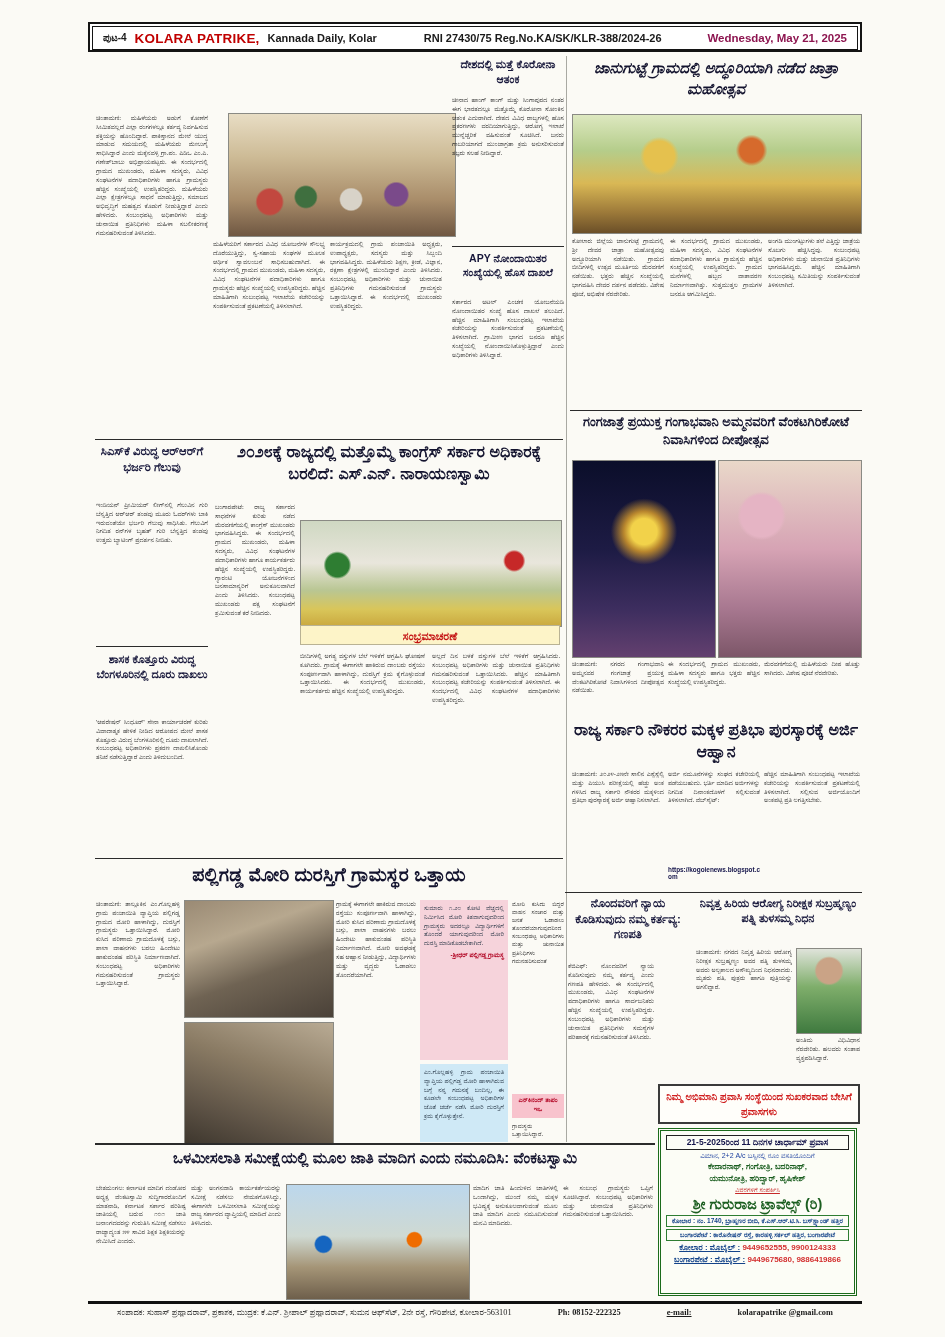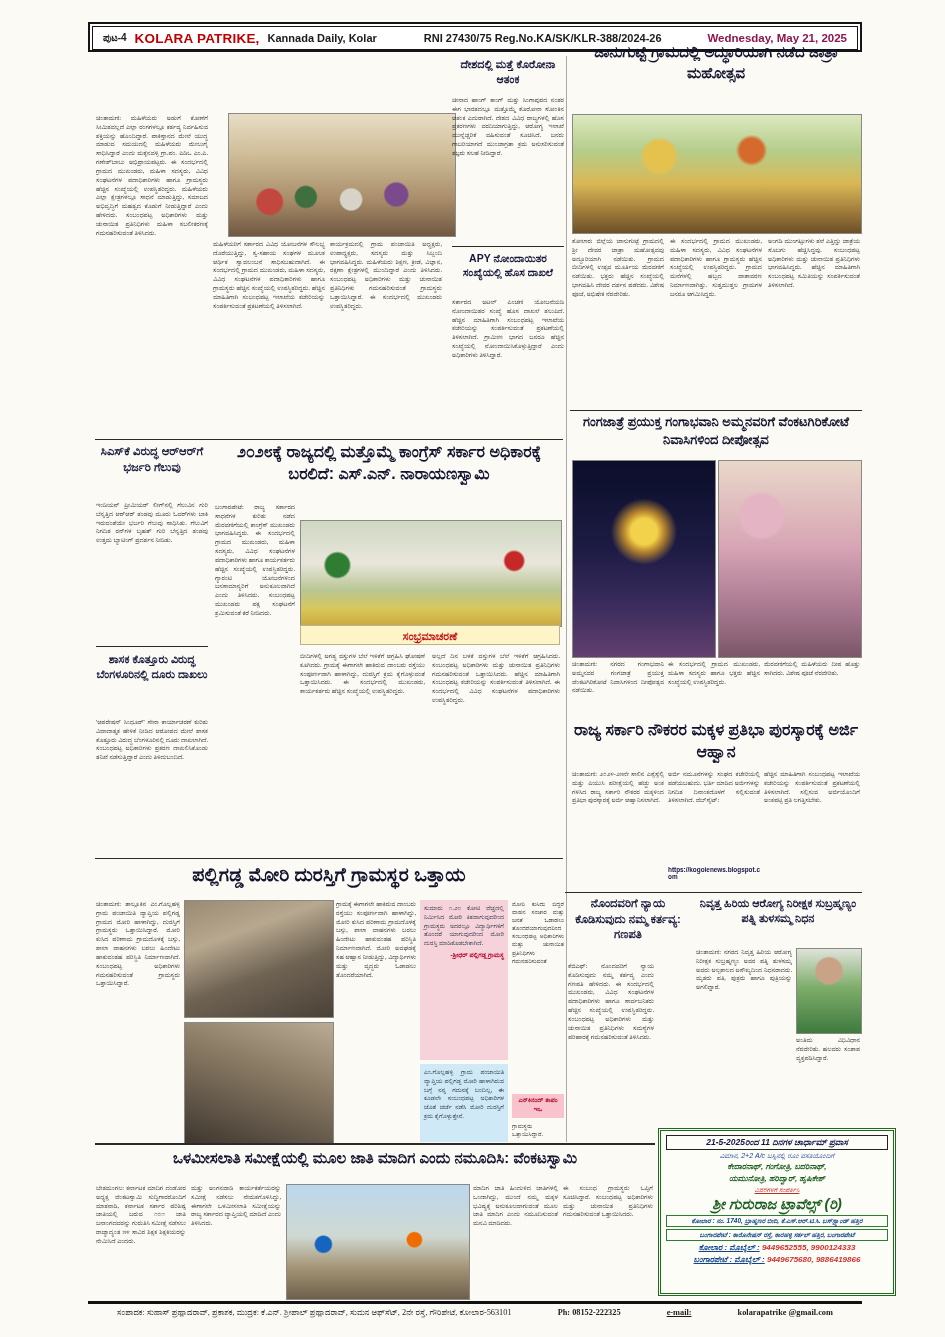--- a/index.html
+++ b/index.html
@@ -91,21 +91,21 @@
   <div class="abs bc" style="left:213px;top:240px;width:112px;height:196px;">ಮಹಿಳೆಯರಿಗೆ ಸರ್ಕಾರದ ವಿವಿಧ ಯೋಜನೆಗಳ ಸೌಲಭ್ಯ ದೊರೆಯುತ್ತಿದ್ದು, ಸ್ವ-ಸಹಾಯ ಸಂಘಗಳ ಮೂಲಕ ಆರ್ಥಿಕ ಸ್ವಾವಲಂಬನೆ ಸಾಧಿಸಬಹುದಾಗಿದೆ. ಈ ಸಂದರ್ಭದಲ್ಲಿ ಗ್ರಾಮದ ಮುಖಂಡರು, ಮಹಿಳಾ ಸದಸ್ಯರು, ವಿವಿಧ ಸಂಘಟನೆಗಳ ಪದಾಧಿಕಾರಿಗಳು ಹಾಗೂ ಗ್ರಾಮಸ್ಥರು ಹೆಚ್ಚಿನ ಸಂಖ್ಯೆಯಲ್ಲಿ ಉಪಸ್ಥಿತರಿದ್ದರು. ಹೆಚ್ಚಿನ ಮಾಹಿತಿಗಾಗಿ ಸಂಬಂಧಪಟ್ಟ ಇಲಾಖೆಯ ಕಚೇರಿಯನ್ನು ಸಂಪರ್ಕಿಸುವಂತೆ ಪ್ರಕಟಣೆಯಲ್ಲಿ ತಿಳಿಸಲಾಗಿದೆ.</div>
   <div class="abs bc" style="left:330px;top:240px;width:112px;height:196px;">ಕಾರ್ಯಕ್ರಮದಲ್ಲಿ ಗ್ರಾಮ ಪಂಚಾಯಿತಿ ಅಧ್ಯಕ್ಷರು, ಉಪಾಧ್ಯಕ್ಷರು, ಸದಸ್ಯರು ಮತ್ತು ಸಿಬ್ಬಂದಿ ಭಾಗವಹಿಸಿದ್ದರು. ಮಹಿಳೆಯರು ಶಿಕ್ಷಣ, ಕ್ರೀಡೆ, ವಿಜ್ಞಾನ, ರಕ್ಷಣಾ ಕ್ಷೇತ್ರಗಳಲ್ಲಿ ಮುಂದಿದ್ದಾರೆ ಎಂದು ತಿಳಿಸಿದರು. ಸಂಬಂಧಪಟ್ಟ ಅಧಿಕಾರಿಗಳು ಮತ್ತು ಚುನಾಯಿತ ಪ್ರತಿನಿಧಿಗಳು ಗಮನಹರಿಸುವಂತೆ ಗ್ರಾಮಸ್ಥರು ಒತ್ತಾಯಿಸಿದ್ದಾರೆ. ಈ ಸಂದರ್ಭದಲ್ಲಿ ಮುಖಂಡರು ಉಪಸ್ಥಿತರಿದ್ದರು.</div>
 
   <div class="abs subhead" style="left:452px;top:57px;width:112px;height:36px;font-size:11px;">ದೇಶದಲ್ಲಿ ಮತ್ತೆ ಕೊರೋನಾ ಆತಂಕ</div>
   <div class="abs bc" style="left:452px;top:96px;width:112px;height:148px;">ಚೀನಾದ ಹಾಂಗ್ ಕಾಂಗ್ ಮತ್ತು ಸಿಂಗಾಪುರದ ನಂತರ ಈಗ ಭಾರತದಲ್ಲೂ ಮತ್ತೊಮ್ಮೆ ಕೊರೋನಾ ಸೋಂಕಿನ ಆತಂಕ ಎದುರಾಗಿದೆ. ದೇಶದ ವಿವಿಧ ರಾಜ್ಯಗಳಲ್ಲಿ ಹೊಸ ಪ್ರಕರಣಗಳು ವರದಿಯಾಗುತ್ತಿದ್ದು, ಆರೋಗ್ಯ ಇಲಾಖೆ ಮುನ್ನೆಚ್ಚರಿಕೆ ವಹಿಸುವಂತೆ ಸೂಚಿಸಿದೆ. ಜನರು ಗಾಬರಿಯಾಗದೆ ಮುಂಜಾಗ್ರತಾ ಕ್ರಮ ಅನುಸರಿಸುವಂತೆ ತಜ್ಞರು ಸಲಹೆ ನೀಡಿದ್ದಾರೆ.</div>
   <div class="rule-h" style="left:452px;top:246px;width:112px;"></div>
 
   <div class="abs subhead" style="left:452px;top:251px;width:112px;height:44px;font-size:10.5px;">APY ನೋಂದಾಯಿತರ ಸಂಖ್ಯೆಯಲ್ಲಿ ಹೊಸ ದಾಖಲೆ</div>
   <div class="abs bc" style="left:452px;top:298px;width:112px;height:138px;">ಸರ್ಕಾರದ ಅಟಲ್ ಪಿಂಚಣಿ ಯೋಜನೆಯಡಿ ನೋಂದಾಯಿತರ ಸಂಖ್ಯೆ ಹೊಸ ದಾಖಲೆ ತಲುಪಿದೆ. ಹೆಚ್ಚಿನ ಮಾಹಿತಿಗಾಗಿ ಸಂಬಂಧಪಟ್ಟ ಇಲಾಖೆಯ ಕಚೇರಿಯನ್ನು ಸಂಪರ್ಕಿಸುವಂತೆ ಪ್ರಕಟಣೆಯಲ್ಲಿ ತಿಳಿಸಲಾಗಿದೆ. ಗ್ರಾಮೀಣ ಭಾಗದ ಜನರೂ ಹೆಚ್ಚಿನ ಸಂಖ್ಯೆಯಲ್ಲಿ ನೋಂದಾಯಿಸಿಕೊಳ್ಳುತ್ತಿದ್ದಾರೆ ಎಂದು ಅಧಿಕಾರಿಗಳು ತಿಳಿಸಿದ್ದಾರೆ.</div>
 
-  <div class="abs hl" style="left:570px;top:41px;width:292px;height:54px;font-size:15px;">ಜಾನುಗುಟ್ಟೆ ಗ್ರಾಮದಲ್ಲಿ ಅದ್ಧೂರಿಯಾಗಿ ನಡೆದ ಜಾತ್ರಾ ಮಹೋತ್ಸವ</div>
+  <div class="abs hl" style="left:570px;top:57px;width:292px;height:54px;font-size:15px;font-style:italic;">ಜಾನುಗುಟ್ಟೆ ಗ್ರಾಮದಲ್ಲಿ ಅದ್ಧೂರಿಯಾಗಿ ನಡೆದ ಜಾತ್ರಾ ಮಹೋತ್ಸವ</div>
   <div class="photo ph-jatra" style="left:572px;top:114px;width:288px;height:118px;"></div>
   <div class="abs bc" style="left:572px;top:237px;width:92px;height:170px;">ಕೋಲಾರ: ಜಿಲ್ಲೆಯ ಜಾನುಗುಟ್ಟೆ ಗ್ರಾಮದಲ್ಲಿ ಶ್ರೀ ದೇವರ ಜಾತ್ರಾ ಮಹೋತ್ಸವವು ಅದ್ಧೂರಿಯಾಗಿ ನಡೆಯಿತು. ಗ್ರಾಮದ ಬೀದಿಗಳಲ್ಲಿ ಉತ್ಸವ ಮೂರ್ತಿಯ ಮೆರವಣಿಗೆ ನಡೆಯಿತು. ಭಕ್ತರು ಹೆಚ್ಚಿನ ಸಂಖ್ಯೆಯಲ್ಲಿ ಭಾಗವಹಿಸಿ ದೇವರ ದರ್ಶನ ಪಡೆದರು. ವಿಶೇಷ ಪೂಜೆ, ಅಭಿಷೇಕ ನೆರವೇರಿತು.</div>
   <div class="abs bc" style="left:670px;top:237px;width:92px;height:170px;">ಈ ಸಂದರ್ಭದಲ್ಲಿ ಗ್ರಾಮದ ಮುಖಂಡರು, ಮಹಿಳಾ ಸದಸ್ಯರು, ವಿವಿಧ ಸಂಘಟನೆಗಳ ಪದಾಧಿಕಾರಿಗಳು ಹಾಗೂ ಗ್ರಾಮಸ್ಥರು ಹೆಚ್ಚಿನ ಸಂಖ್ಯೆಯಲ್ಲಿ ಉಪಸ್ಥಿತರಿದ್ದರು. ಗ್ರಾಮದ ಮನೆಗಳಲ್ಲಿ ಹಬ್ಬದ ವಾತಾವರಣ ನಿರ್ಮಾಣವಾಗಿತ್ತು. ಸುತ್ತಮುತ್ತಲ ಗ್ರಾಮಗಳ ಜನರೂ ಆಗಮಿಸಿದ್ದರು.</div>
   <div class="abs bc" style="left:768px;top:237px;width:92px;height:170px;">ಅಂಗಡಿ ಮುಂಗಟ್ಟುಗಳು ತಲೆ ಎತ್ತಿದ್ದು ಜಾತ್ರೆಯ ಸೊಬಗು ಹೆಚ್ಚಿಸಿದ್ದವು. ಸಂಬಂಧಪಟ್ಟ ಅಧಿಕಾರಿಗಳು ಮತ್ತು ಚುನಾಯಿತ ಪ್ರತಿನಿಧಿಗಳು ಭಾಗವಹಿಸಿದ್ದರು. ಹೆಚ್ಚಿನ ಮಾಹಿತಿಗಾಗಿ ಸಂಬಂಧಪಟ್ಟ ಸಮಿತಿಯನ್ನು ಸಂಪರ್ಕಿಸುವಂತೆ ತಿಳಿಸಲಾಗಿದೆ.</div>
 
   <div class="rule-h" style="left:95px;top:439px;width:468px;"></div>
   <div class="rule-v" style="left:566px;top:56px;height:1086px;"></div>
 
   <div class="abs subhead" style="left:96px;top:444px;width:112px;height:54px;font-size:11.5px;">ಸಿಎಸ್‌ಕೆ ವಿರುದ್ಧ ಆರ್‌ಆರ್‌ಗೆ ಭರ್ಜರಿ ಗೆಲುವು</div>
   <div class="abs bc" style="left:96px;top:501px;width:112px;height:140px;">ಇಂಡಿಯನ್ ಪ್ರೀಮಿಯರ್ ಲೀಗ್‌ನಲ್ಲಿ ಗೆಲುವಿನ ಗುರಿ ಬೆನ್ನತ್ತಿದ ಆರ್‌ಆರ್ ತಂಡವು ಮೂರು ಓವರ್‌ಗಳು ಬಾಕಿ ಇರುವಂತೆಯೇ ಭರ್ಜರಿ ಗೆಲುವು ಸಾಧಿಸಿತು. ಗೆಲುವಿಗೆ ನಿಗದಿತ ರನ್‌ಗಳ ಬೃಹತ್ ಗುರಿ ಬೆನ್ನತ್ತಿದ ತಂಡವು ಉತ್ತಮ ಬ್ಯಾಟಿಂಗ್ ಪ್ರದರ್ಶನ ನೀಡಿತು.</div>
@@ -157,21 +157,22 @@
 
   <div class="rule-h" style="left:565px;top:892px;width:297px;"></div>
   <div class="abs subhead" style="left:568px;top:896px;width:120px;height:62px;font-size:11.5px;">ನೊಂದವರಿಗೆ ನ್ಯಾಯ ಕೊಡಿಸುವುದು ನಮ್ಮ ಕರ್ತವ್ಯ: ಗಣಪತಿ</div>
   <div class="abs bc" style="left:568px;top:962px;width:86px;height:180px;">ಕೆಜಿಎಫ್: ನೊಂದವರಿಗೆ ನ್ಯಾಯ ಕೊಡಿಸುವುದು ನಮ್ಮ ಕರ್ತವ್ಯ ಎಂದು ಗಣಪತಿ ಹೇಳಿದರು. ಈ ಸಂದರ್ಭದಲ್ಲಿ ಮುಖಂಡರು, ವಿವಿಧ ಸಂಘಟನೆಗಳ ಪದಾಧಿಕಾರಿಗಳು ಹಾಗೂ ಸಾರ್ವಜನಿಕರು ಹೆಚ್ಚಿನ ಸಂಖ್ಯೆಯಲ್ಲಿ ಉಪಸ್ಥಿತರಿದ್ದರು. ಸಂಬಂಧಪಟ್ಟ ಅಧಿಕಾರಿಗಳು ಮತ್ತು ಚುನಾಯಿತ ಪ್ರತಿನಿಧಿಗಳು ಸಮಸ್ಯೆಗಳ ಪರಿಹಾರಕ್ಕೆ ಗಮನಹರಿಸುವಂತೆ ತಿಳಿಸಿದರು.</div>
 
   <div class="abs subhead" style="left:694px;top:896px;width:168px;height:48px;font-size:11px;">ನಿವೃತ್ತ ಹಿರಿಯ ಆರೋಗ್ಯ ನಿರೀಕ್ಷಕ ಸುಬ್ರಹ್ಮಣ್ಯಂ ಪತ್ನಿ ತುಳಸಮ್ಮ ನಿಧನ</div>
   <div class="abs bc" style="left:696px;top:948px;width:96px;height:130px;">ಚಿಂತಾಮಣಿ: ನಗರದ ನಿವೃತ್ತ ಹಿರಿಯ ಆರೋಗ್ಯ ನಿರೀಕ್ಷಕ ಸುಬ್ರಹ್ಮಣ್ಯಂ ಅವರ ಪತ್ನಿ ತುಳಸಮ್ಮ ಅವರು ಅಲ್ಪಕಾಲದ ಅಸೌಖ್ಯದಿಂದ ನಿಧನರಾದರು. ಮೃತರು ಪತಿ, ಪುತ್ರರು ಹಾಗೂ ಪುತ್ರಿಯನ್ನು ಅಗಲಿದ್ದಾರೆ.</div>
   <div class="photo ph-portrait" style="left:796px;top:948px;width:64px;height:84px;"></div>
   <div class="abs bc" style="left:796px;top:1036px;width:64px;height:42px;">ಅಂತಿಮ ವಿಧಿವಿಧಾನ ನೆರವೇರಿತು. ಹಲವರು ಸಂತಾಪ ವ್ಯಕ್ತಪಡಿಸಿದ್ದಾರೆ.</div>
 
-  <div class="abs ad" style="left:658px;top:1128px;width:238px;height:168px;font-style:italic;">
+  <div class="abs promo" style="left:658px;top:1084px;width:202px;height:40px;">ನಿಮ್ಮ ಅಭಿಮಾನಿ ಪ್ರವಾಸಿ ಸಂಸ್ಥೆಯಿಂದ ಸುಖಕರವಾದ ಬೇಸಿಗೆ ಪ್ರವಾಸಗಳು</div>
+  <div class="abs ad" style="left:658px;top:1128px;width:199px;height:168px;">
     <div class="ad-top">21-5-2025ರಿಂದ 11 ದಿನಗಳ ಚಾರ್ಧಾಮ್ ಪ್ರವಾಸ</div>
     <div class="ad-l1">ವಿಮಾನ, 2+2 A/c ಬಸ್ಸಿನಲ್ಲಿ ರೂಂ ವಸತಿಯೊಂದಿಗೆ</div>
     <div class="ad-l2">ಕೇದಾರನಾಥ್, ಗಂಗೋತ್ರಿ, ಬದರಿನಾಥ್,</div>
     <div class="ad-l2">ಯಮುನೋತ್ರಿ, ಹರಿದ್ವಾರ್, ಹೃಷಿಕೇಶ್</div>
     <div class="ad-contact">ವಿವರಗಳಿಗೆ ಸಂಪರ್ಕಿಸಿ</div>
     <div class="ad-name">ಶ್ರೀ ಗುರುರಾಜ ಟ್ರಾವೆಲ್ಸ್ (ರಿ)</div>
     <div class="ad-box">ಕೋಲಾರ : ನಂ. 1740, ಬ್ರಾಹ್ಮಣರ ಬೀದಿ, ಕೆ.ಎಸ್.ಆರ್.ಟಿ.ಸಿ. ಬಸ್‌ಸ್ಟ್ಯಾಂಡ್ ಹತ್ತಿರ</div>
     <div class="ad-box">ಬಂಗಾರಪೇಟೆ : ಕಾರೊನೇಷನ್ ರಸ್ತೆ, ಕಾರಹಳ್ಳಿ ಸರ್ಕಲ್ ಹತ್ತಿರ, ಬಂಗಾರಪೇಟೆ</div>
     <div class="ad-ph">
       <span class="lbl">ಕೋಲಾರ : ಮೊಬೈಲ್ :</span>

